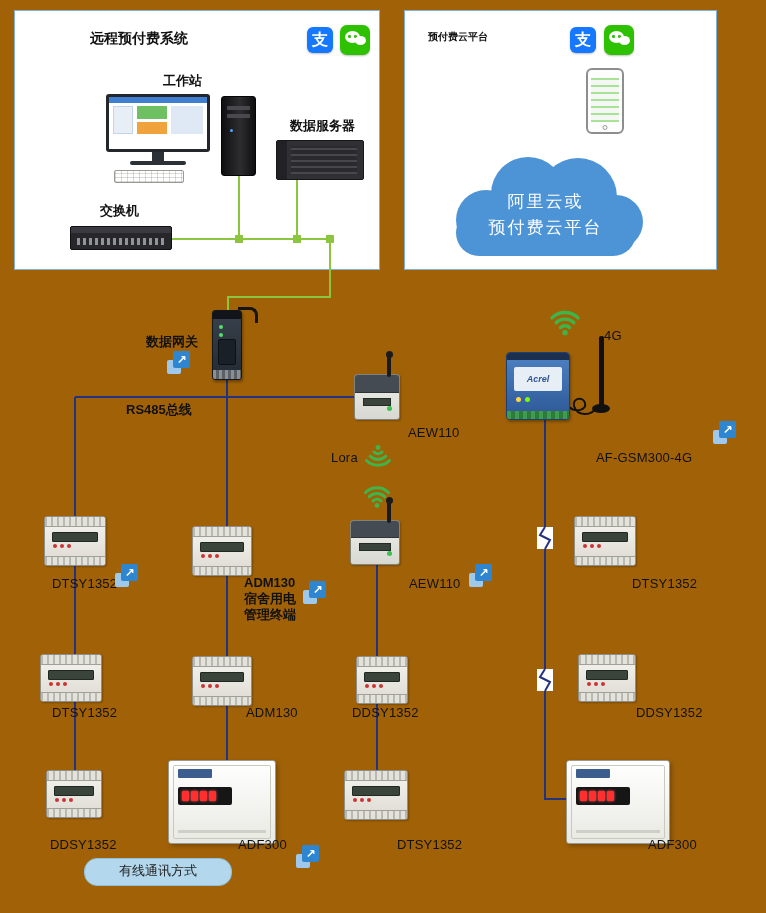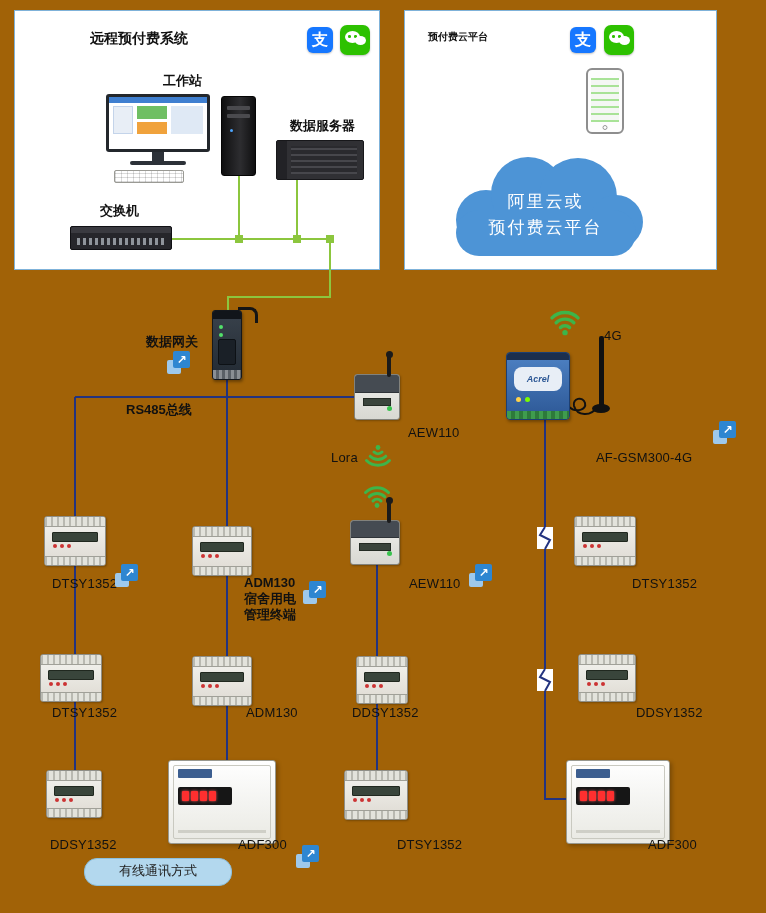--- a/index.html
+++ b/index.html
@@ -32,21 +32,21 @@
   .aew .aband{height:40%;background:#454b52;border-bottom:1px solid #2e3338;border-radius:2px 2px 0 0}
   .aew .alcd{height:8px;margin:5px 8px 0;background:#3a443c;border:1px solid #242b24}
   .aew .aled2{position:absolute;width:5px;height:5px;border-radius:50%;background:#39c24e;right:7px;bottom:8px}
   .aew .ant{position:absolute;width:4px;background:#1b1b1b;border-radius:2px;right:8px}
   .aew .ant::before{content:"";position:absolute;top:-4px;left:-1.5px;width:7px;height:7px;border-radius:50%;background:#1b1b1b}
 
   
   .gsm{position:absolute;background:linear-gradient(180deg,#4e82c4,#2c5795);border:1px solid #1d3f71;
        border-radius:4px;box-shadow:1px 2px 3px rgba(0,0,0,.3)}
   .gsm .gtop{height:7px;background:#1c2f4e;border-radius:3px 3px 0 0}
-  .gsm .glabel{margin:7px 7px 0;background:#e8eef6;border-radius:8px;height:24px;font-size:9px;color:#2c5795;
+  .gsm .glabel{margin:7px 7px 0;background:#e8eef6;border-radius:2px;height:24px;font-size:9px;color:#2c5795;
                text-align:center;line-height:24px;font-weight:700;font-style:italic}
   .gsm .gleds{display:flex;gap:4px;margin:6px 9px 0}
   .gsm .gleds i{width:5px;height:5px;border-radius:50%}
   .gsm .gleds i.y{background:#ffd24a}
   .gsm .gleds i.g{background:#7cfc00}
   .gsm .gbot{position:absolute;bottom:0;left:0;right:0;height:8px;border-radius:0 0 3px 3px;
              background:repeating-linear-gradient(90deg,#3f9c4e 0 4px,#2d7a3a 4px 8px)}
   .gsmant{position:absolute;background:#111;border-radius:2px}
   .gsmantbase{position:absolute;background:#111;border-radius:50%}
 

